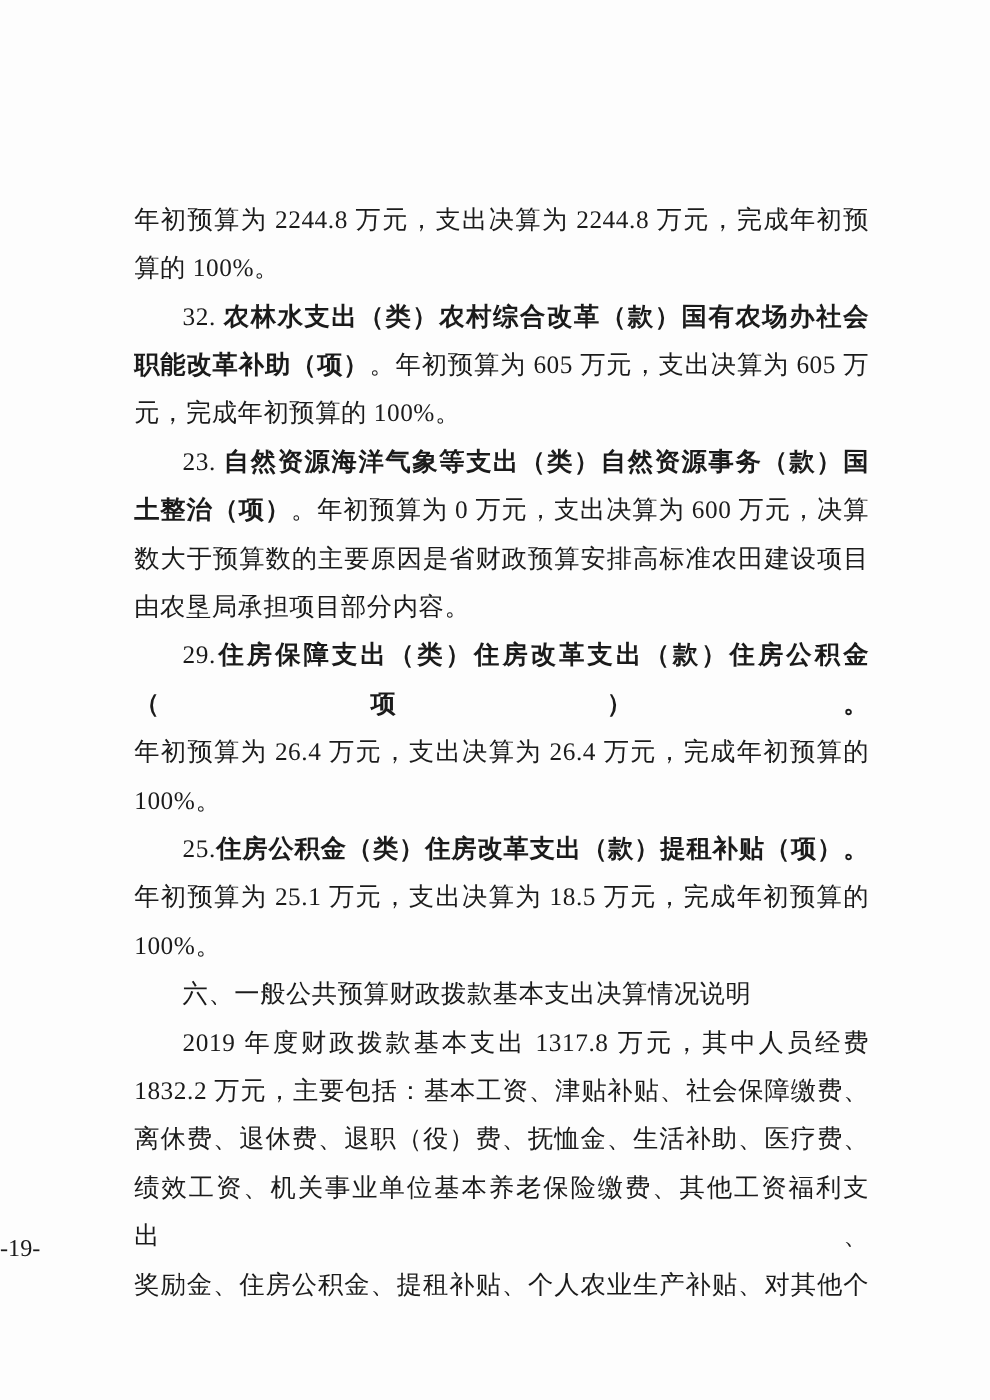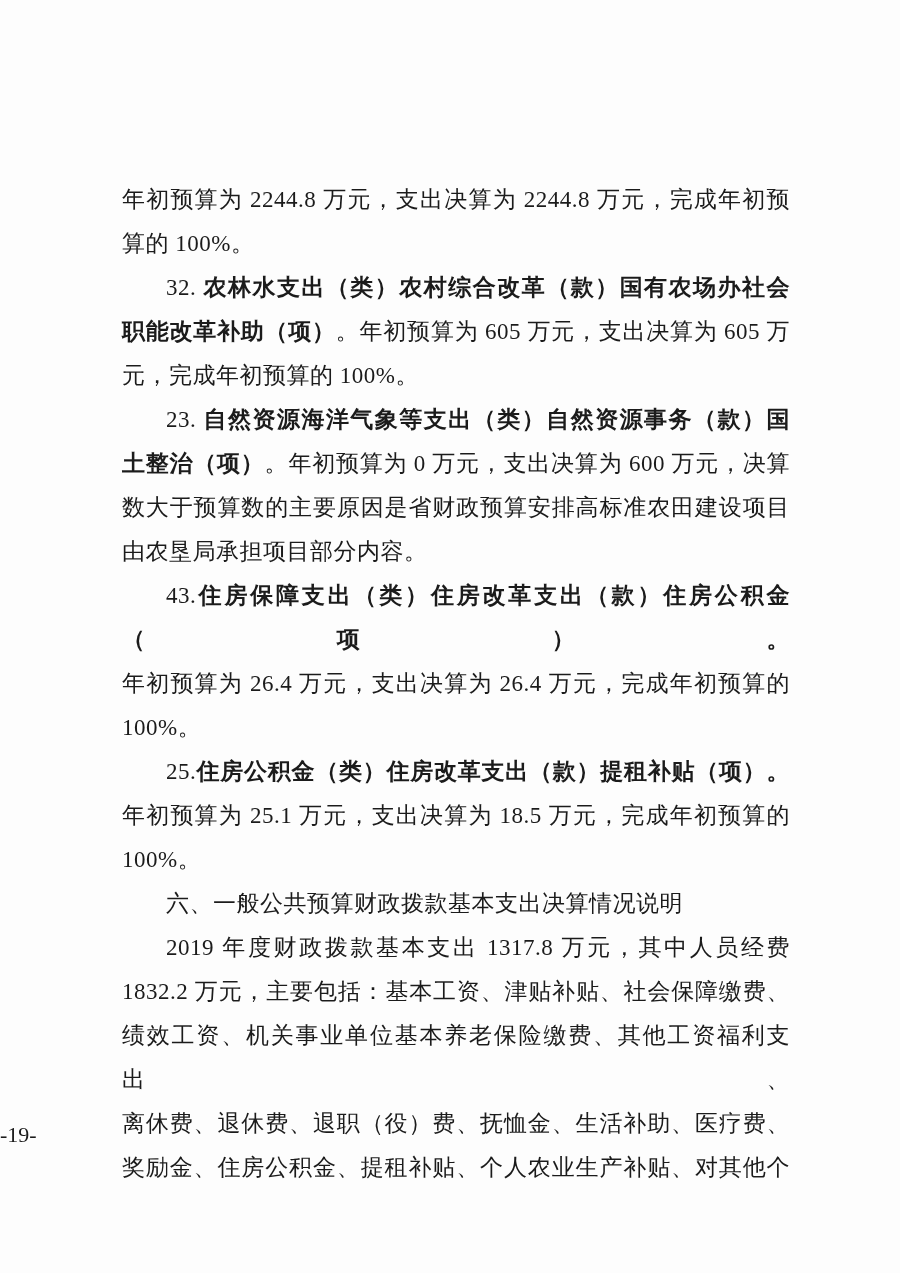--- a/index.html
+++ b/index.html
@@ -64,39 +64,39 @@
     </div>
 
     <div>
       <div class="line jl indent"><span>23. </span><span class="run-bold">自然资源海洋气象等支出（类）自然资源事务（款）国</span></div>
       <div class="line jl"><span class="run-bold">土整治（项）</span><span>。年初预算为 0 万元，支出决算为 600 万元，决算</span></div>
       <div class="line jl"><span>数大于预算数的主要原因是省财政预算安排高标准农田建设项目</span></div>
       <div class="line ll"><span>由农垦局承担项目部分内容。</span></div>
     </div>
 
     <div>
-      <div class="line jl indent"><span>43.</span><span class="run-bold">住房保障支出（类）住房改革支出（款）住房公积金（项）。</span></div>
+      <div class="line jl indent"><span>29.</span><span class="run-bold">住房保障支出（类）住房改革支出（款）住房公积金（项）。</span></div>
       <div class="line jl"><span>年初预算为 26.4 万元，支出决算为 26.4 万元，完成年初预算的</span></div>
       <div class="line ll"><span>100%。</span></div>
     </div>
 
     <div>
       <div class="line jl indent"><span>25.</span><span class="run-bold">住房公积金（类）住房改革支出（款）提租补贴（项）。</span></div>
       <div class="line jl"><span>年初预算为 25.1 万元，支出决算为 18.5 万元，完成年初预算的</span></div>
       <div class="line ll"><span>100%。</span></div>
     </div>
 
     <div>
       <div class="line ll indent"><span>六、一般公共预算财政拨款基本支出决算情况说明</span></div>
     </div>
 
     <div>
       <div class="line jl indent"><span>2019 年度财政拨款基本支出 1317.8 万元，其中人员经费</span></div>
       <div class="line jl"><span>1832.2 万元，主要包括：基本工资、津贴补贴、社会保障缴费、</span></div>
+      <div class="line jl"><span>离休费、退休费、退职（役）费、抚恤金、生活补助、医疗费、</span></div>
       <div class="line jl"><span>绩效工资、机关事业单位基本养老保险缴费、其他工资福利支出、</span></div>
-      <div class="line jl"><span>离休费、退休费、退职（役）费、抚恤金、生活补助、医疗费、</span></div>
       <div class="line jl"><span>奖励金、住房公积金、提租补贴、个人农业生产补贴、对其他个</span></div>
     </div>
 
   </div>
 
   <div class="footer">-19-</div>
 </div>
 
 </body></html>

